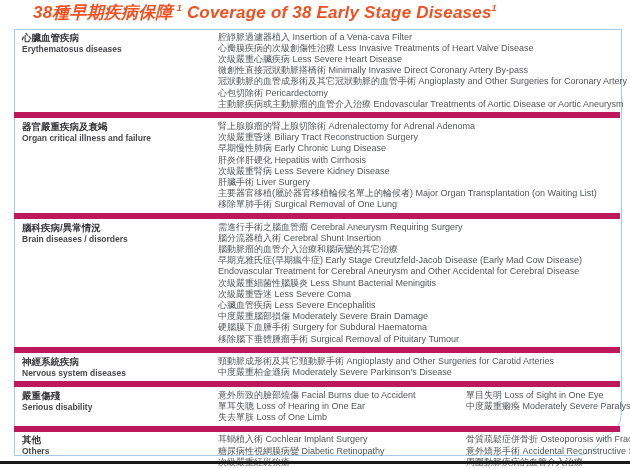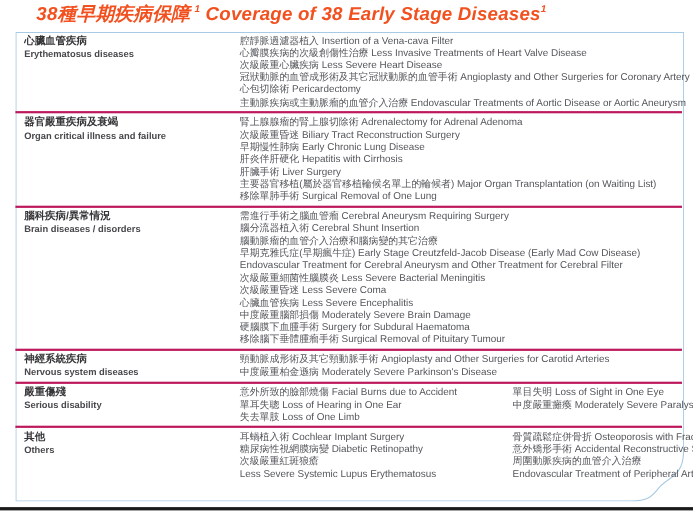--- a/index.html
+++ b/index.html
@@ -14,21 +14,21 @@
   }
   .page-title .zh{margin-right:4px;margin-left:20px;}
   .page-title sup{font-size:9px;font-style:italic;}
   .table-wrap{
     position:absolute;left:14px;top:29px;width:608px;height:427px;
   }
   .border-svg{position:absolute;left:0;top:0;width:608px;height:427px;pointer-events:none;}
   .sections{position:absolute;left:0;top:0;width:606px;}
   .section{
     display:grid;grid-template-columns:196px 1fr;
-    padding:2.5px 0 2.5px 8px;border-top:2px solid #be185d;
+    padding:2.5px 0 2.5px 8px;border-top:6px solid #be185d;
     box-sizing:border-box;
   }
   .section.two-col{grid-template-columns:196px 248px auto;}
   .section:first-child{border-top:none;}
   .label-zh{font-size:9.5px;font-weight:bold;color:#353538;line-height:12px;white-space:nowrap;}
   .label-en{font-size:8.5px;font-weight:bold;color:#48484c;line-height:11px;white-space:nowrap;}
   .item{font-size:9px;color:#54565B;line-height:11.2px;white-space:nowrap;}
   .bottom-rule{
     position:absolute;left:0;top:461px;width:630px;height:3px;background:#1b1b1b;
   }
@@ -45,52 +45,54 @@
   <div class="sections" id="sections">
       <div class="section">
         <div>
           <div class="label-zh">心臟血管疾病</div>
           <div class="label-en">Erythematosus diseases</div>
         </div>
         <div>
           <div class="item">腔靜脈過濾器植入 Insertion of a Vena-cava Filter</div>
           <div class="item">心瓣膜疾病的次級創傷性治療 Less Invasive Treatments of Heart Valve Disease</div>
           <div class="item">次級嚴重心臟疾病 Less Severe Heart Disease</div>
+          <div class="item">微創性直接冠狀動脈搭橋術 Minimally Invasive Direct Coronary Artery By-pass</div>
           <div class="item">冠狀動脈的血管成形術及其它冠狀動脈的血管手術 Angioplasty and Other Surgeries for Coronary Artery</div>
           <div class="item">心包切除術 Pericardectomy</div>
           <div class="item">主動脈疾病或主動脈瘤的血管介入治療 Endovascular Treatments of Aortic Disease or Aortic Aneurysm</div>
         </div>
       </div>
       <div class="section">
         <div>
           <div class="label-zh">器官嚴重疾病及衰竭</div>
           <div class="label-en">Organ critical illness and failure</div>
         </div>
         <div>
           <div class="item">腎上腺腺瘤的腎上腺切除術 Adrenalectomy for Adrenal Adenoma</div>
           <div class="item">次級嚴重昏迷 Biliary Tract Reconstruction Surgery</div>
           <div class="item">早期慢性肺病 Early Chronic Lung Disease</div>
           <div class="item">肝炎伴肝硬化 Hepatitis with Cirrhosis</div>
+          <div class="item">次級嚴重腎病 Less Severe Kidney Disease</div>
           <div class="item">肝臟手術 Liver Surgery</div>
           <div class="item">主要器官移植(屬於器官移植輪候名單上的輪候者) Major Organ Transplantation (on Waiting List)</div>
           <div class="item">移除單肺手術 Surgical Removal of One Lung</div>
         </div>
       </div>
       <div class="section">
         <div>
           <div class="label-zh">腦科疾病/異常情況</div>
           <div class="label-en">Brain diseases / disorders</div>
         </div>
         <div>
           <div class="item">需進行手術之腦血管瘤 Cerebral Aneurysm Requiring Surgery</div>
           <div class="item">腦分流器植入術 Cerebral Shunt Insertion</div>
           <div class="item">腦動脈瘤的血管介入治療和腦病變的其它治療</div>
           <div class="item">早期克雅氏症(早期瘋牛症) Early Stage Creutzfeld-Jacob Disease (Early Mad Cow Disease)</div>
-          <div class="item">Endovascular Treatment for Cerebral Aneurysm and Other Treatment for Cerebral Filter</div>
-          <div class="item">次級嚴重細菌性腦膜炎 Less Severe Bacterial Meningitis</div>
+          <div class="item">Endovascular Treatment for Cerebral Aneurysm and Other Accidental for Cerebral Disease</div>
+          <div class="item">次級嚴重細菌性腦膜炎 Less Shunt Bacterial Meningitis</div>
           <div class="item">次級嚴重昏迷 Less Severe Coma</div>
           <div class="item">心臟血管疾病 Less Severe Encephalitis</div>
           <div class="item">中度嚴重腦部損傷 Moderately Severe Brain Damage</div>
           <div class="item">硬腦膜下血腫手術 Surgery for Subdural Haematoma</div>
           <div class="item">移除腦下垂體腫瘤手術 Surgical Removal of Pituitary Tumour</div>
         </div>
       </div>
       <div class="section">
         <div>
           <div class="label-zh">神經系統疾病</div>

